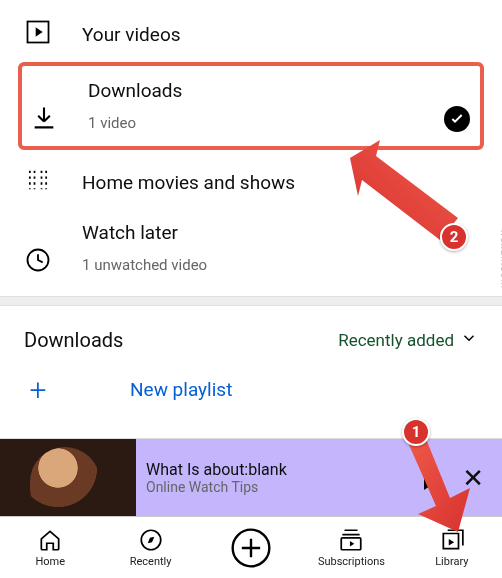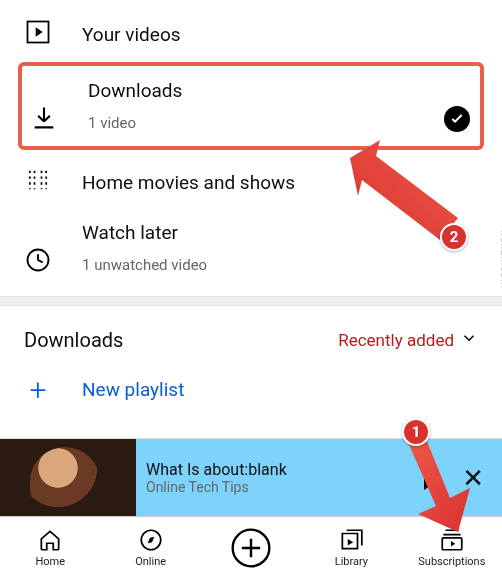--- a/index.html
+++ b/index.html
@@ -30,27 +30,27 @@
     width: 26px; height: 26px; border-radius: 50%;
     background: #000; display:flex; align-items:center; justify-content:center;
     margin-right: 2px;
   }
   .divider { height: 10px; background: #eee; margin: 8px 0 0 0; border-top:1px solid #e0e0e0; border-bottom:1px solid #e0e0e0; }
   .section-header {
     display:flex; align-items:center; justify-content:space-between;
     padding: 22px 24px 10px 24px;
   }
   .section-header .label { font-size: 20px; }
-  .sort { display:flex; align-items:center; gap:6px; font-size:17px; color:#b91c1c; }
+  .sort { display:flex; align-items:center; gap:6px; font-size:17px; color:#14532d; }
   .new-pl { display:flex; align-items:center; gap: 30px; padding: 10px 24px 8px 24px; }
   .new-pl .plus { color:#065fd4; font-size:30px; font-weight:300; width:28px; text-align:center; }
-  .new-pl .lbl { color:#065fd4; font-size:19px; }
+  .new-pl .lbl { color:#065fd4; font-size:19px;margin-left:48px; }
   .miniplayer {
     position:absolute; left:0; right:0; bottom:62px; height:78px;
-    background:#7dd3fc; border-top:1px solid #ddd;
+    background:#c4b5fd; border-top:1px solid #ddd;
     display:flex; align-items:center;
   }
   .thumb { width:136px; height:78px; background:#2a1a12; position:relative; overflow:hidden;}
   .thumb::before{
     content:""; position:absolute; left:30px; top:8px; width:70px; height:70px;
     background: radial-gradient(circle at 40% 30%, #d9a77a 0 30%, #6b3a25 31% 60%, #2a1a12 61% 100%);
     border-radius:50% 50% 40% 40%;
   }
   .mini-txt { flex:1; padding:0 10px; }
   .mini-title { font-size:16px; }
@@ -156,64 +156,64 @@
 
 <div class="new-pl">
   <span class="plus">+</span>
   <span class="lbl">New playlist</span>
 </div>
 
 <div class="miniplayer">
   <div class="thumb"></div>
   <div class="mini-txt">
     <div class="mini-title">What Is about:blank</div>
-    <div class="mini-sub">Online Tech Tips</div>
+    <div class="mini-sub">Online Watch Tips</div>
   </div>
   <div class="mini-ctrl">
     <div class="play-tri"></div>
     <div class="close-x">✕</div>
   </div>
 </div>
 
 <div class="bottomnav">
   <div class="tab">
     <svg viewBox="0 0 24 24" fill="none" stroke="#000" stroke-width="1.6">
         <path d="M4 11l8-7 8 7v9a1 1 0 01-1 1h-4v-6h-6v6H5a1 1 0 01-1-1z"></path>
       </svg>
     <span class="lbl">Home</span>
   </div>
   <div class="tab">
     <svg viewBox="0 0 24 24" fill="none" stroke="#000" stroke-width="1.6">
         <circle cx="12" cy="12" r="9"></circle>
         <path d="M15 9l-2 5-4 1 2-5z" fill="#000" stroke="none"></path>
       </svg>
-    <span class="lbl">Online</span>
+    <span class="lbl">Recently</span>
   </div>
   <div class="tab create">
     <svg viewBox="0 0 24 24" fill="none" stroke="#000" stroke-width="1.3">
         <circle cx="12" cy="12" r="10"></circle>
         <path d="M12 7v10M7 12h10"></path>
       </svg>
 
   </div>
   <div class="tab">
+    <svg viewBox="0 0 24 24" fill="none" stroke="#000" stroke-width="1.6">
+        <path d="M6 3h12M4 7h16"></path>
+        <rect x="3" y="10" width="18" height="11" rx="1"></rect>
+        <path d="M11 13l4 2.5-4 2.5z" fill="#000" stroke="none"></path>
+      </svg>
+    <span class="lbl">Subscriptions</span>
+  </div>
+  <div class="tab">
     <svg viewBox="0 0 24 24">
         <path d="M4 6h14v14H4z" fill="none" stroke="#000" stroke-width="1.6"></path>
         <path d="M8 3h14v14" fill="none" stroke="#000" stroke-width="1.6"></path>
         <path d="M9 11l5 3-5 3z" fill="#000"></path>
       </svg>
     <span class="lbl">Library</span>
-  </div>
-  <div class="tab">
-    <svg viewBox="0 0 24 24" fill="none" stroke="#000" stroke-width="1.6">
-        <path d="M6 3h12M4 7h16"></path>
-        <rect x="3" y="10" width="18" height="11" rx="1"></rect>
-        <path d="M11 13l4 2.5-4 2.5z" fill="#000" stroke="none"></path>
-      </svg>
-    <span class="lbl">Subscriptions</span>
   </div>
 </div>
 
 <svg class="anno" style="left:340px; top:140px;" width="130" height="110" viewBox="0 0 130 110">
   <defs>
       <linearGradient id="g2" x1="0" y1="1" x2="1" y2="0">
         <stop offset="0" stop-color="#d8322f"></stop>
         <stop offset="1" stop-color="#ef5a4a"></stop>
       </linearGradient>
     </defs>

